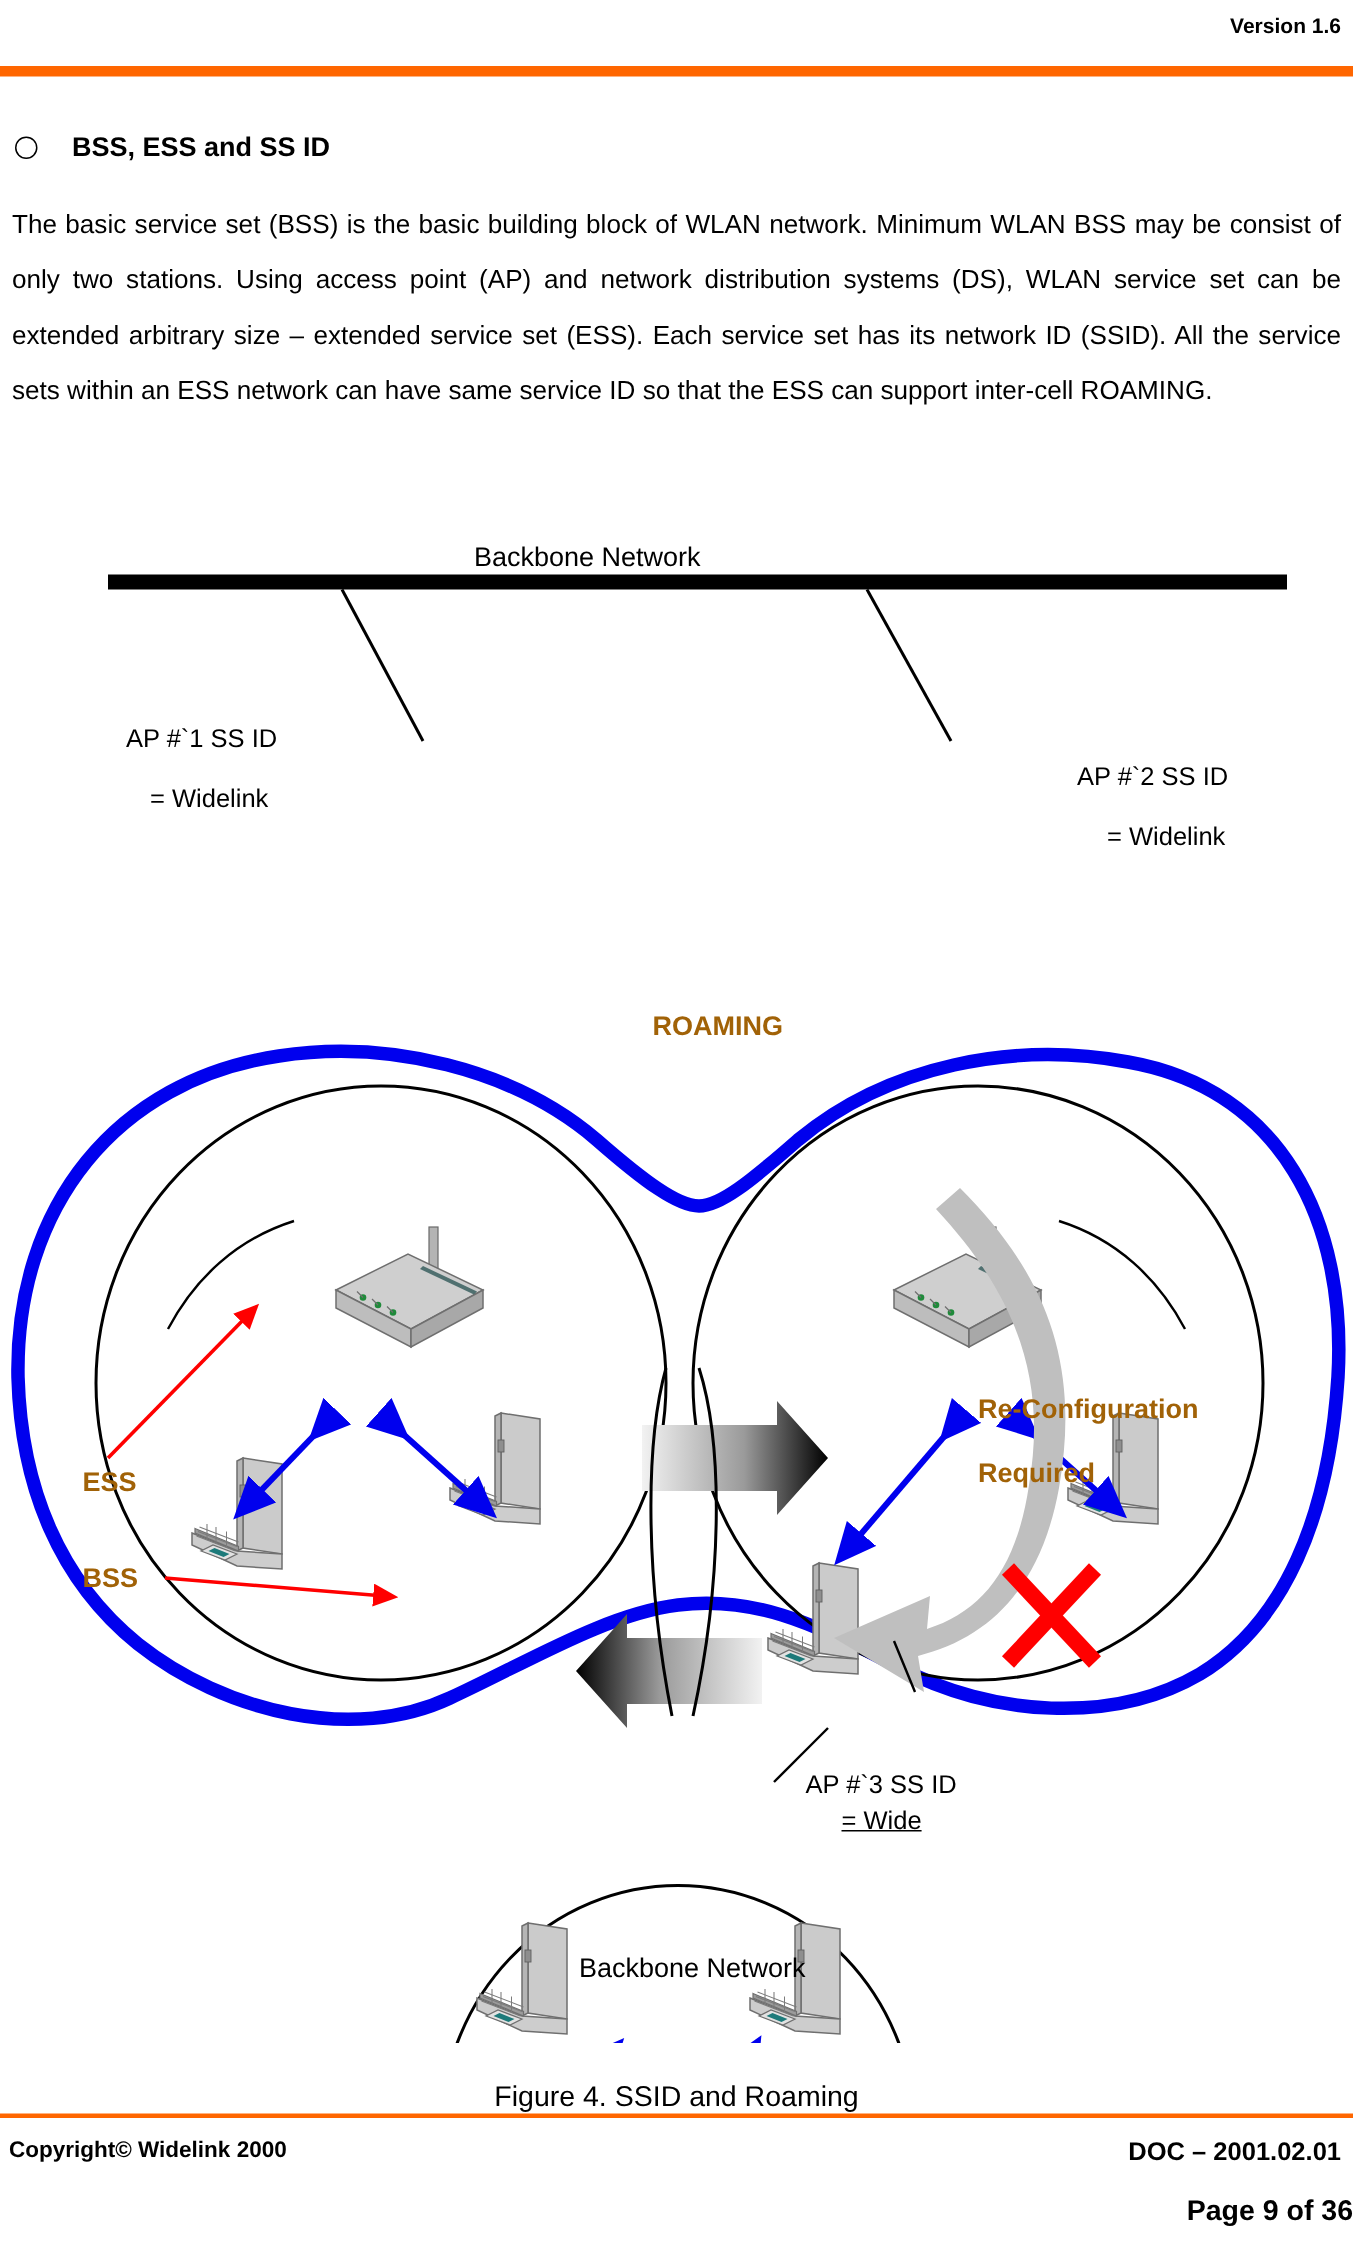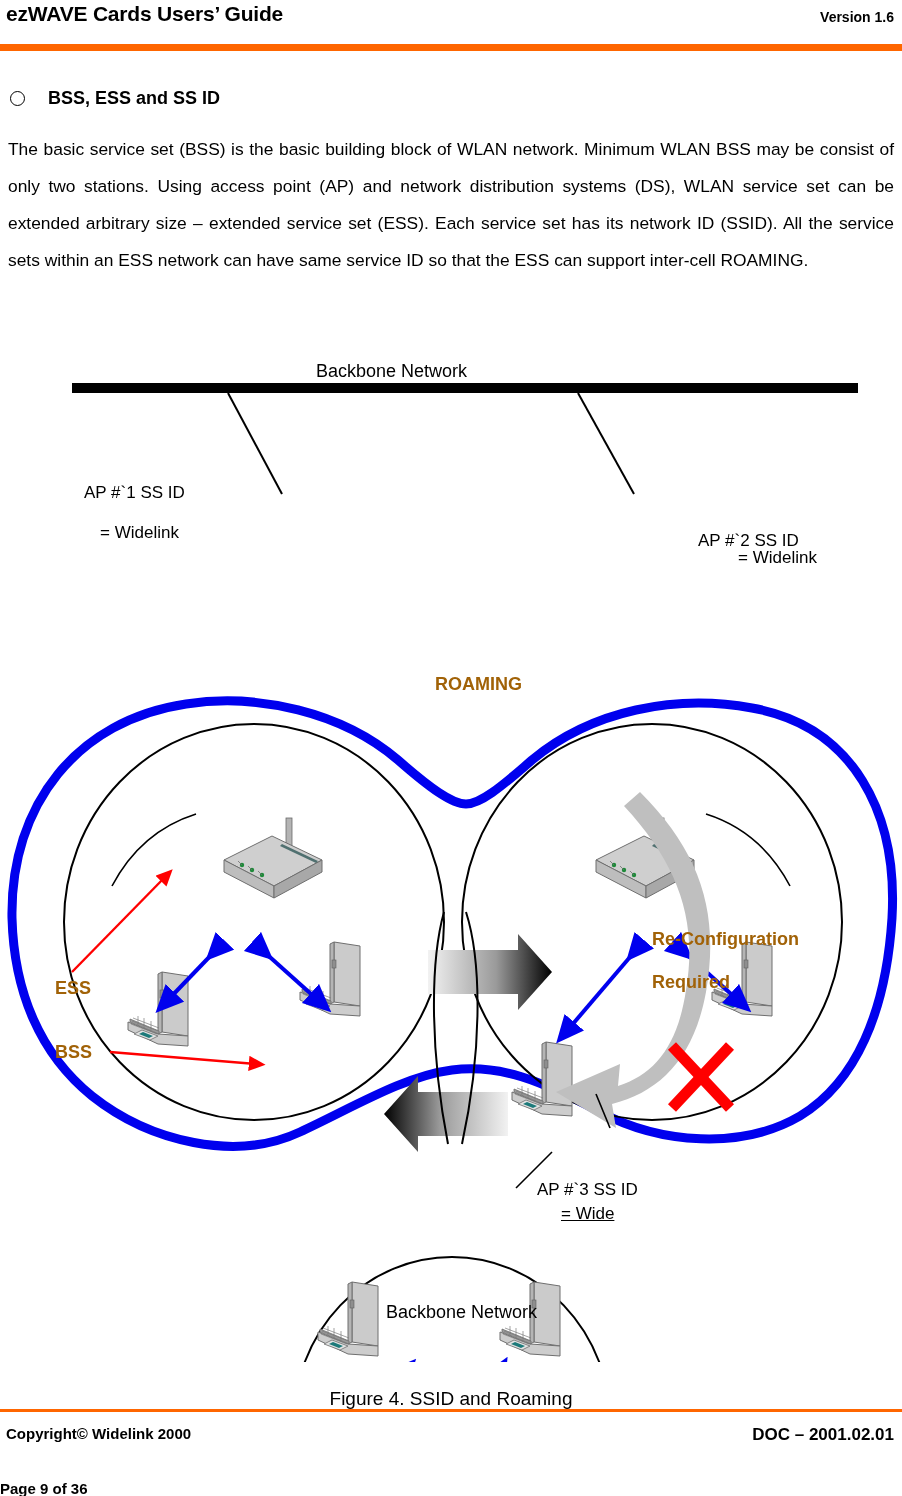--- a/index.html
+++ b/index.html
@@ -127,33 +127,31 @@
     position: absolute;
     right: 8px; top: 1425px;
     font-size: 17px;
     font-weight: bold;
     white-space: nowrap;
   }
   .foot-page {
     position: absolute;
     left: 0; top: 1464px;
     width: 902px;
-    text-align: left;
-    font-size: 15px;
-    font-weight: bold;
-    margin-top: 16px;
+    text-align: right;
+    font-size: 19px;
+    font-weight: bold;
   }
 </style>
 </head>
 <body>
 
 <div id="page">
 
   <div class="hdr">
-    <div class="hdr-title">ezWAVE Cards Users’ Guide</div>
     <div class="hdr-version">Version 1.6</div>
   </div>
   <div class="rule-top"></div>
 
   <div class="bullet-row">
     <span class="bullet-glyph"></span>
     <span class="bullet-text">BSS, ESS and SS ID</span>
   </div>
 
   <div class="para">The basic service set (BSS) is the basic building block of WLAN network. Minimum WLAN BSS may be consist of only two stations. Using access point (AP) and network distribution systems (DS), WLAN service set can be extended arbitrary size – extended service set (ESS). Each service set has its network ID (SSID). All the service sets within an ESS network can have same service ID so that the ESS can support inter-cell ROAMING.</div>
@@ -322,21 +320,21 @@
       <path d="M790,534 C772,500 744,474 706,462" stroke="#000" stroke-width="1.6" fill="none"></path>
       <path d="M596,742 L610,776" stroke="#000" stroke-width="1.6" fill="none"></path>
       <path d="M516,836 L552,800" stroke="#000" stroke-width="1.6" fill="none"></path>
     </svg>
 
     <div class="fig-label" style="left:316px; top:9px; font-size:18px;">Backbone Network</div>
 
     <div class="fig-label" style="left:84px; top:131px;">AP #`1 SS ID</div>
     <div class="fig-label" style="left:100px; top:171px;">= Widelink</div>
 
-    <div class="fig-label" style="left:698px; top:156px;margin-top:23px;">AP #`2 SS ID</div>
+    <div class="fig-label" style="left:718px; top:156px;">AP #`2 SS ID</div>
     <div class="fig-label" style="left:738px; top:196px;">= Widelink</div>
 
     <div class="fig-label-bold" style="left:435px; top:322px; font-size:18px;">ROAMING</div>
 
     <div class="fig-label-bold" style="left:55px; top:626px; font-size:18px;">ESS</div>
     <div class="fig-label-bold" style="left:55px; top:690px; font-size:18px;">BSS</div>
 
     <div class="fig-label-bold" style="left:652px; top:577px; font-size:18px;">Re-Configuration</div>
     <div class="fig-label-bold" style="left:652px; top:620px; font-size:18px;">Required</div>
 

